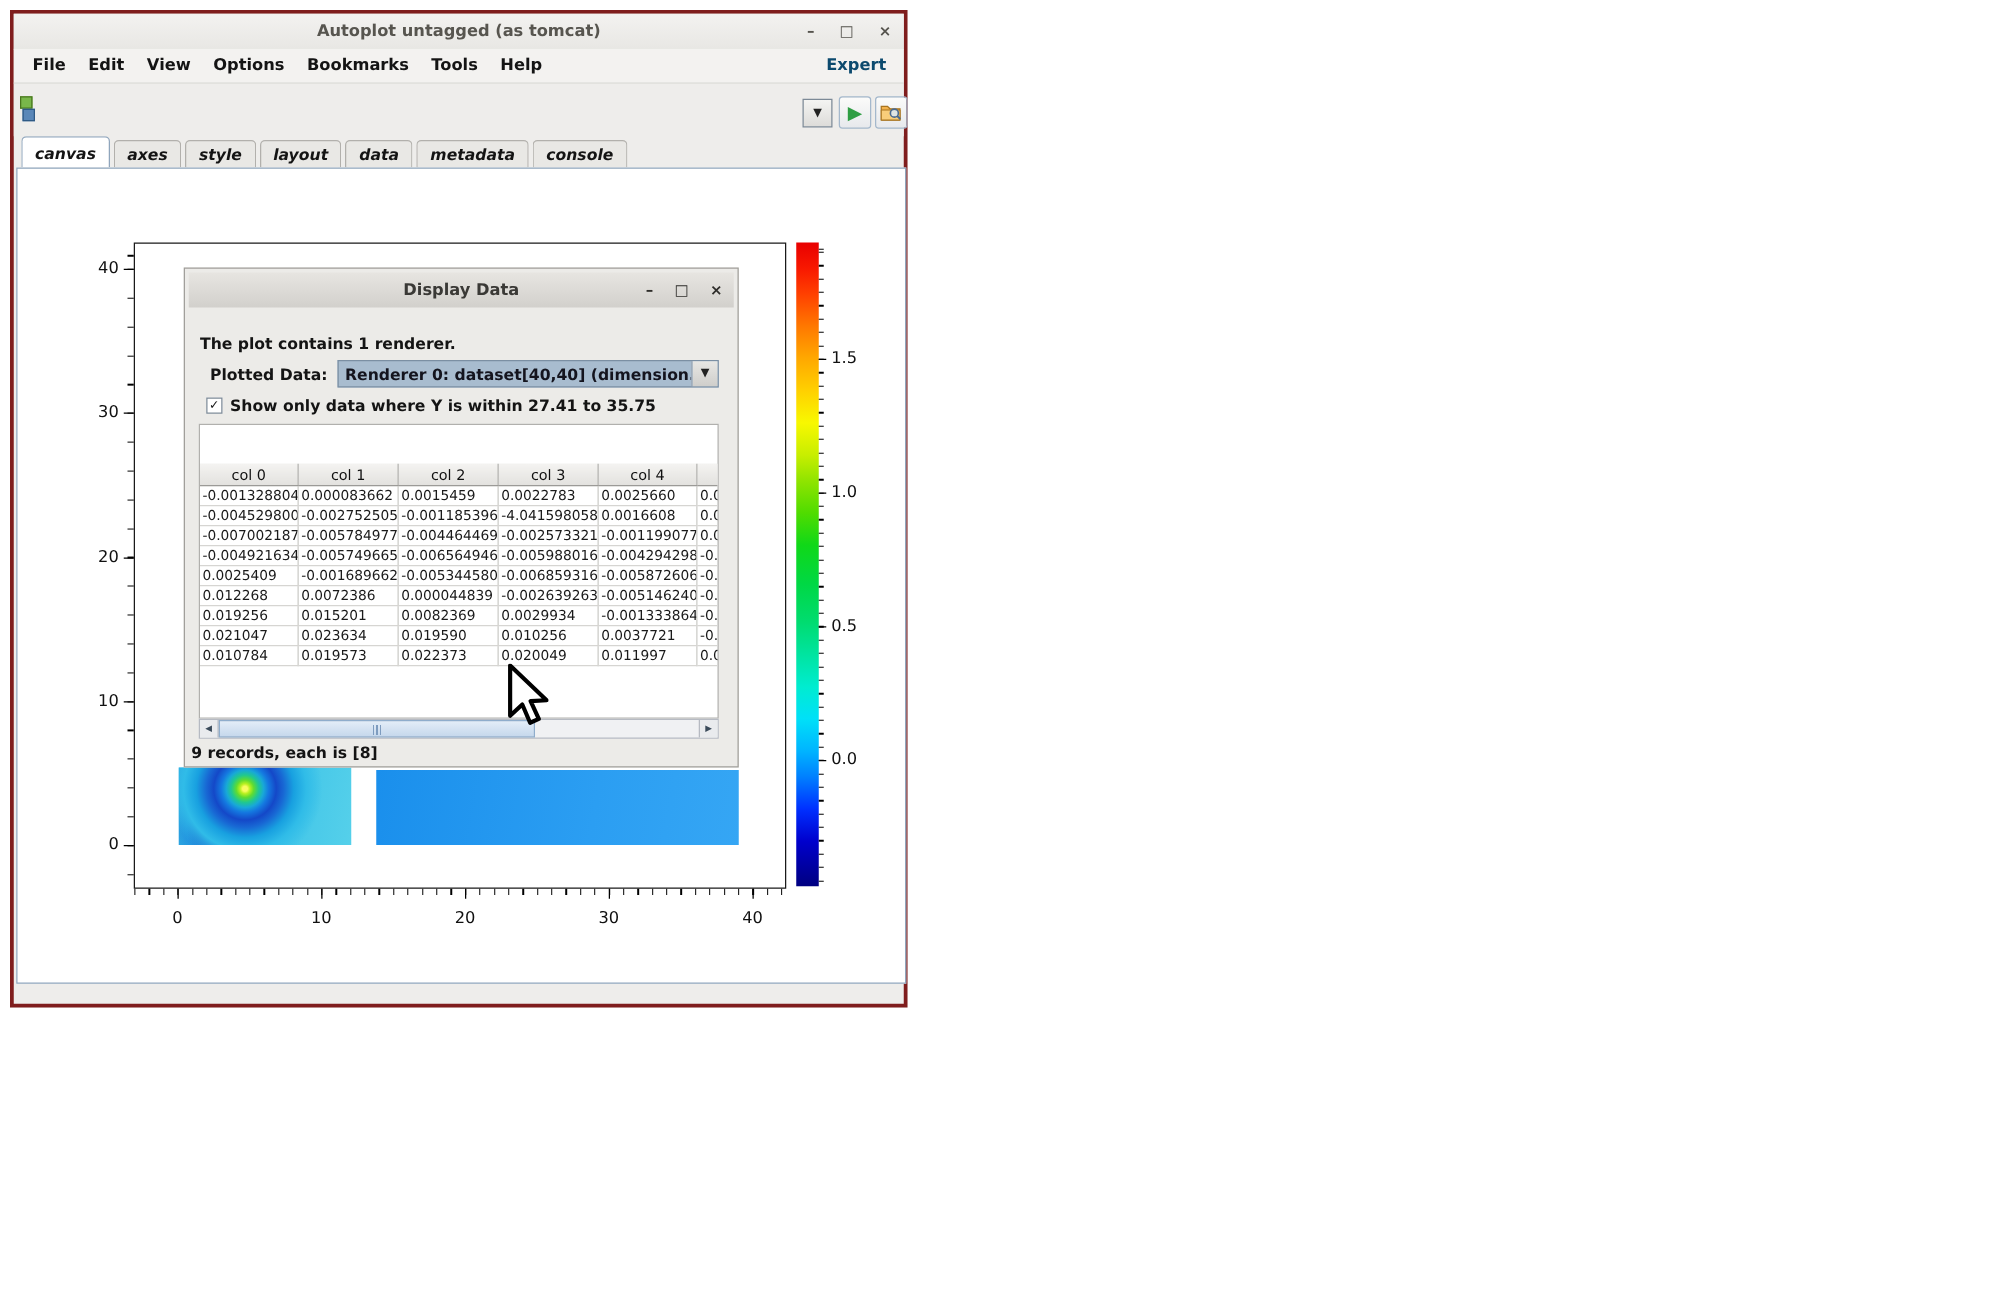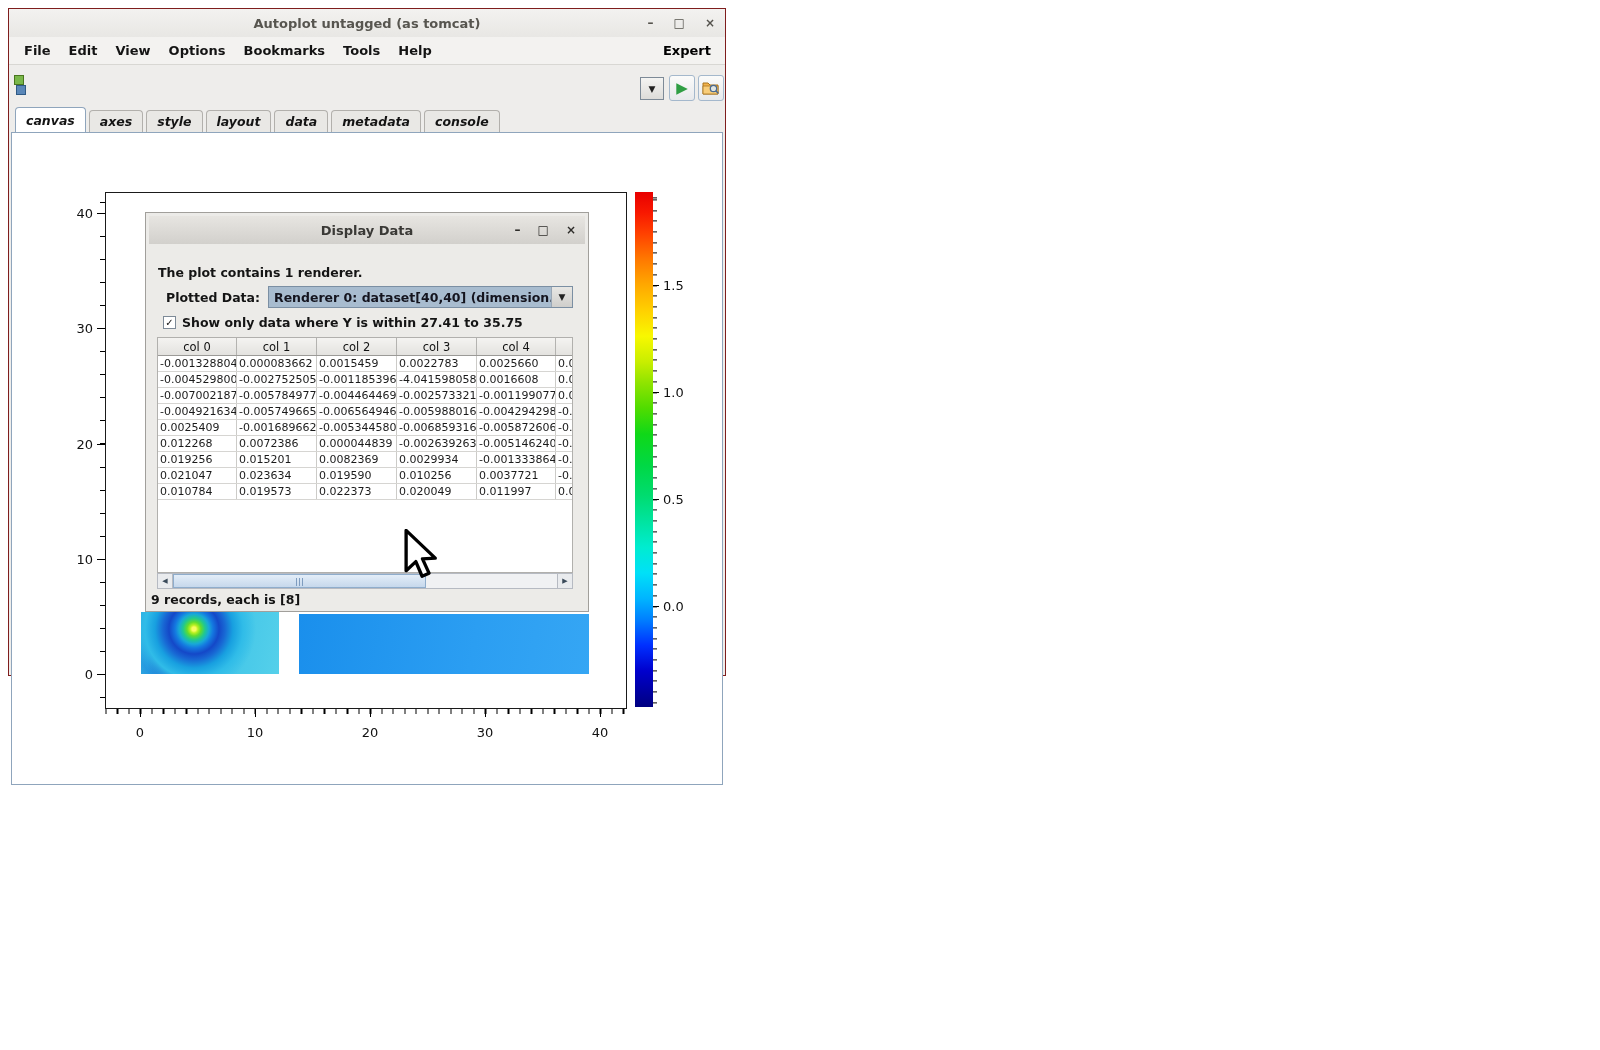--- a/index.html
+++ b/index.html
@@ -1,31 +1,31 @@
 <!DOCTYPE html>
 <html><head>
 <meta charset="utf-8">
 <style>
   html,body{margin:0;padding:0;background:#fff;}
   #page{position:relative;width:1600px;height:1050px;background:#fff;overflow:hidden;
         font-family:"DejaVu Sans",sans-serif;}
   
-  .win{position:absolute;left:8px;top:8px;width:718px;height:668px;background:#eeedeb;
-       border:1px solid #7f1d1d;box-sizing:border-box;}
+  .win{position:absolute;left:8px;top:8px;width:718px;height:798px;background:#eeedeb;
+       border:3px solid #7f1d1d;box-sizing:border-box;}
   .titlebar{position:absolute;left:0;top:0;right:0;height:28px;
             background:linear-gradient(#f3f2f0,#e8e7e4);border-bottom:1px solid #d8d7d3;}
   .title{position:absolute;left:0;right:0;top:0;height:28px;display:flex;align-items:center;
          justify-content:center;font-size:13px;font-weight:600;color:#57554f;}
   .win-btns{position:absolute;right:10px;top:0;height:28px;display:flex;gap:20px;
             align-items:center;color:#55534d;font-size:12px;font-weight:700;}
   .win-btns span{cursor:default;}
   .menubar{position:absolute;left:0;top:28px;right:0;height:28px;background:#f3f2f0;
            border-bottom:1px solid #d8d7d3;display:flex;align-items:center;padding:0 6px;box-sizing:border-box;}
   .menu-item{padding:0 9px;font-size:13px;font-weight:700;color:#141414;}
-  .menu-right{margin-left:auto;font-size:13px;font-weight:700;color:#000000;padding-right:8px;}
+  .menu-right{margin-left:auto;font-size:13px;font-weight:700;color:#0c4a6e;padding-right:8px;}
   
   .toolbar{position:absolute;left:0;top:56px;right:0;height:42px;background:#eeedeb;}
   .src-icon{position:absolute;left:4px;top:10px;width:14px;height:22px;}
   .sq{position:absolute;width:8px;height:8px;border:1px solid;}
   .sq-green{left:1px;top:0;background:#79b74a;border-color:#49761f;}
   .sq-blue{left:3px;top:10px;background:#5a87b8;border-color:#2f5a85;}
   .url-field{position:absolute;left:14px;top:12px;width:615px;height:23px;border:1px solid #7d8a97;
              background:#fff;font-family:"DejaVu Sans",sans-serif;font-size:11.5px;font-weight:700;
              letter-spacing:-0.2px;padding:0 3px;box-sizing:border-box;color:#000;}
   .dd-btn{position:absolute;left:631px;top:12px;width:24px;height:23px;border:1px solid #7d8a97;
@@ -86,21 +86,21 @@
               overflow:hidden;flex:1;}
   .combo-arrow{width:20px;align-self:stretch;background:linear-gradient(#e8e7e4,#cfcecb);
                border-left:1px solid #9aa7b5;display:flex;align-items:center;justify-content:center;
                font-size:9px;color:#222;}
   .filter-row{position:absolute;left:17px;top:102px;display:flex;align-items:center;gap:6px;}
   .checkbox{width:13px;height:13px;background:#fff;border:1px solid #7d8a97;display:inline-flex;
             align-items:center;justify-content:center;font-size:10px;font-weight:700;color:#111;box-sizing:border-box;}
   .filter-label{font-size:12.5px;font-weight:700;color:#141414;}
   .table-wrap{position:absolute;left:11px;top:124px;width:416px;height:236px;background:#fff;
               border:1px solid #b1b0ad;box-sizing:border-box;overflow:hidden;}
-  .dtable{border-collapse:collapse;table-layout:fixed;width:440px;font-family:"DejaVu Sans",sans-serif;}
+  .dtable{border-collapse:collapse;table-layout:fixed;width:440px;font-family:"DejaVu Sans",sans-serif;margin-top:31px;}
   .dtable th{height:17px;background:linear-gradient(#f4f3f1,#e3e2df);border-right:1px solid #b4b3b0;
              border-bottom:1px solid #9b9a97;font-weight:400;font-size:11.5px;color:#111;padding:0;}
   .dtable td{height:15px;border-right:1px solid #cccbc8;border-bottom:1px solid #d6d5d2;
              padding:0 2px;font-size:11px;color:#1a1a1a;white-space:nowrap;overflow:hidden;}
   .hscroll{position:absolute;left:11px;top:360px;width:416px;height:16px;background:#f0f1f3;
            border:1px solid #b6bac2;box-sizing:border-box;}
   .scroll-btn{position:absolute;top:0;width:14px;height:14px;background:#e9ebee;display:flex;
               align-items:center;justify-content:center;font-size:7px;color:#3a4a5a;}
   .scroll-left{left:0;border-right:1px solid #b6bac2;}
   .scroll-right{right:0;border-left:1px solid #b6bac2;}

